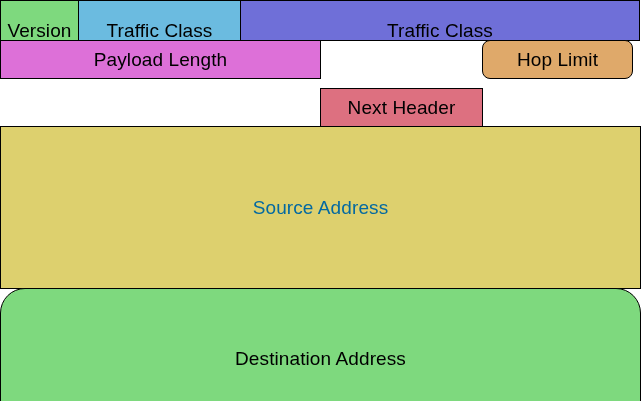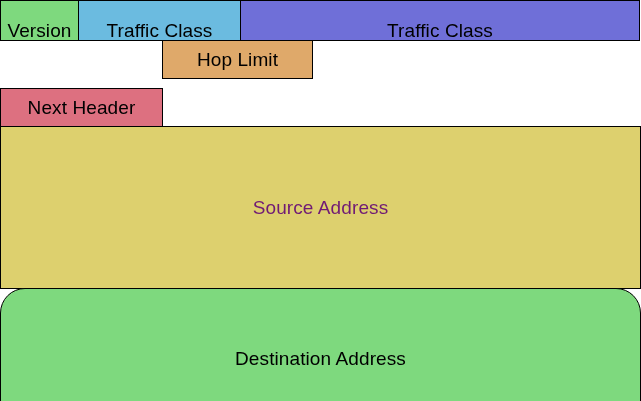--- a/index.html
+++ b/index.html
@@ -55,21 +55,21 @@
   .row-4 .field { height: 140px; border-radius: 25px; }
 
   
   .f-version        { width: 79px;  }
   .f-traffic-class  { width: 163px; }
   .f-flow-label     { width: 400px; }
 
   
   .f-payload-length { width: 321px; }
   .f-next-header    { width: 163px; margin-top: 47px; }
-  .f-hop-limit      { width: 151px; }
+  .f-hop-limit      { width: 151px; border-radius: 8px; }
 
   
   .f-source-address      { width: 641px; }
   .f-destination-address { width: 641px; }
 
   .label {
     display: block;
     pointer-events: none;
   }
 </style>
@@ -84,30 +84,33 @@
     </div>
     <div class="field f-traffic-class" style="background-color: rgb(107, 187, 224); border-color: rgb(0, 0, 0); color: rgb(0, 0, 0);">
       <span class="label">Traffic Class</span>
     </div>
     <div class="field f-flow-label" style="background-color: rgb(111, 111, 216); border-color: rgb(0, 0, 0); color: rgb(0, 0, 0);">
       <span class="label">Traffic Class</span>
     </div>
   </div>
 
   <div class="row row-2">
+    <div class="field f-payload-length" style="background-color: rgb(221, 112, 216); border-color: rgb(0, 0, 0); color: rgb(0, 0, 0);">
+      <span class="label">Payload Length</span>
+    </div>
     <div class="field f-next-header" style="background-color: rgb(221, 112, 128); border-color: rgb(0, 0, 0); color: rgb(0, 0, 0);">
       <span class="label">Next Header</span>
     </div>
     <div class="field f-hop-limit" style="background-color: rgb(223, 169, 106); border-color: rgb(0, 0, 0); color: rgb(0, 0, 0);">
       <span class="label">Hop Limit</span>
     </div>
   </div>
 
   <div class="row row-3">
-    <div class="field f-source-address" style="background-color: rgb(221, 208, 110); border-color: rgb(0, 0, 0); color: #701a75;">
+    <div class="field f-source-address" style="background-color: rgb(221, 208, 110); border-color: rgb(0, 0, 0); color: #0369a1;">
       <span class="label">Source Address</span>
     </div>
   </div>
 
   <div class="row row-4">
     <div class="field f-destination-address" style="background-color: rgb(126, 217, 126); border-color: rgb(0, 0, 0); color: rgb(0, 0, 0);">
       <span class="label">Destination Address</span>
     </div>
   </div>
 

